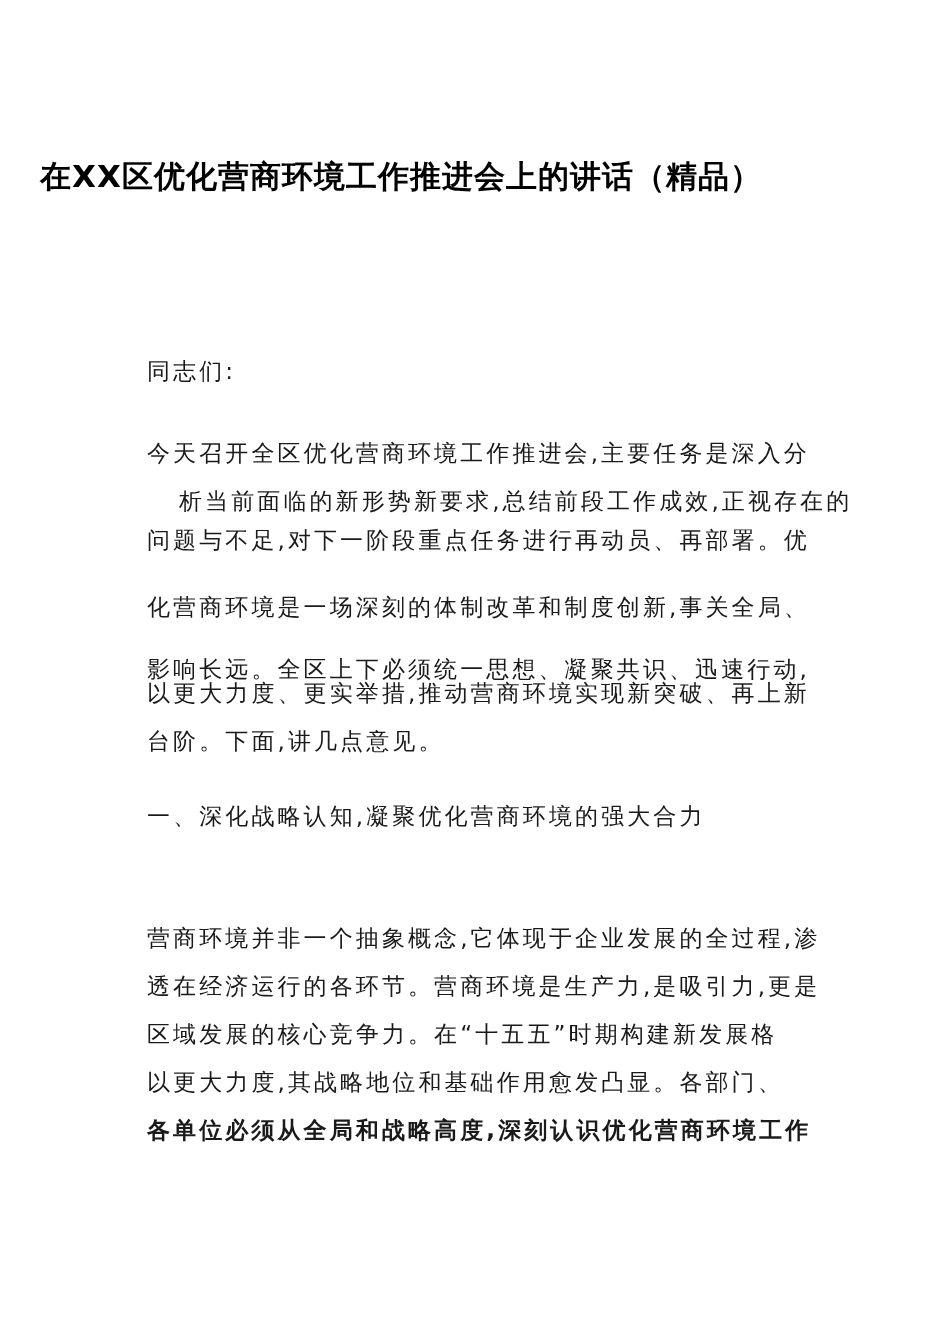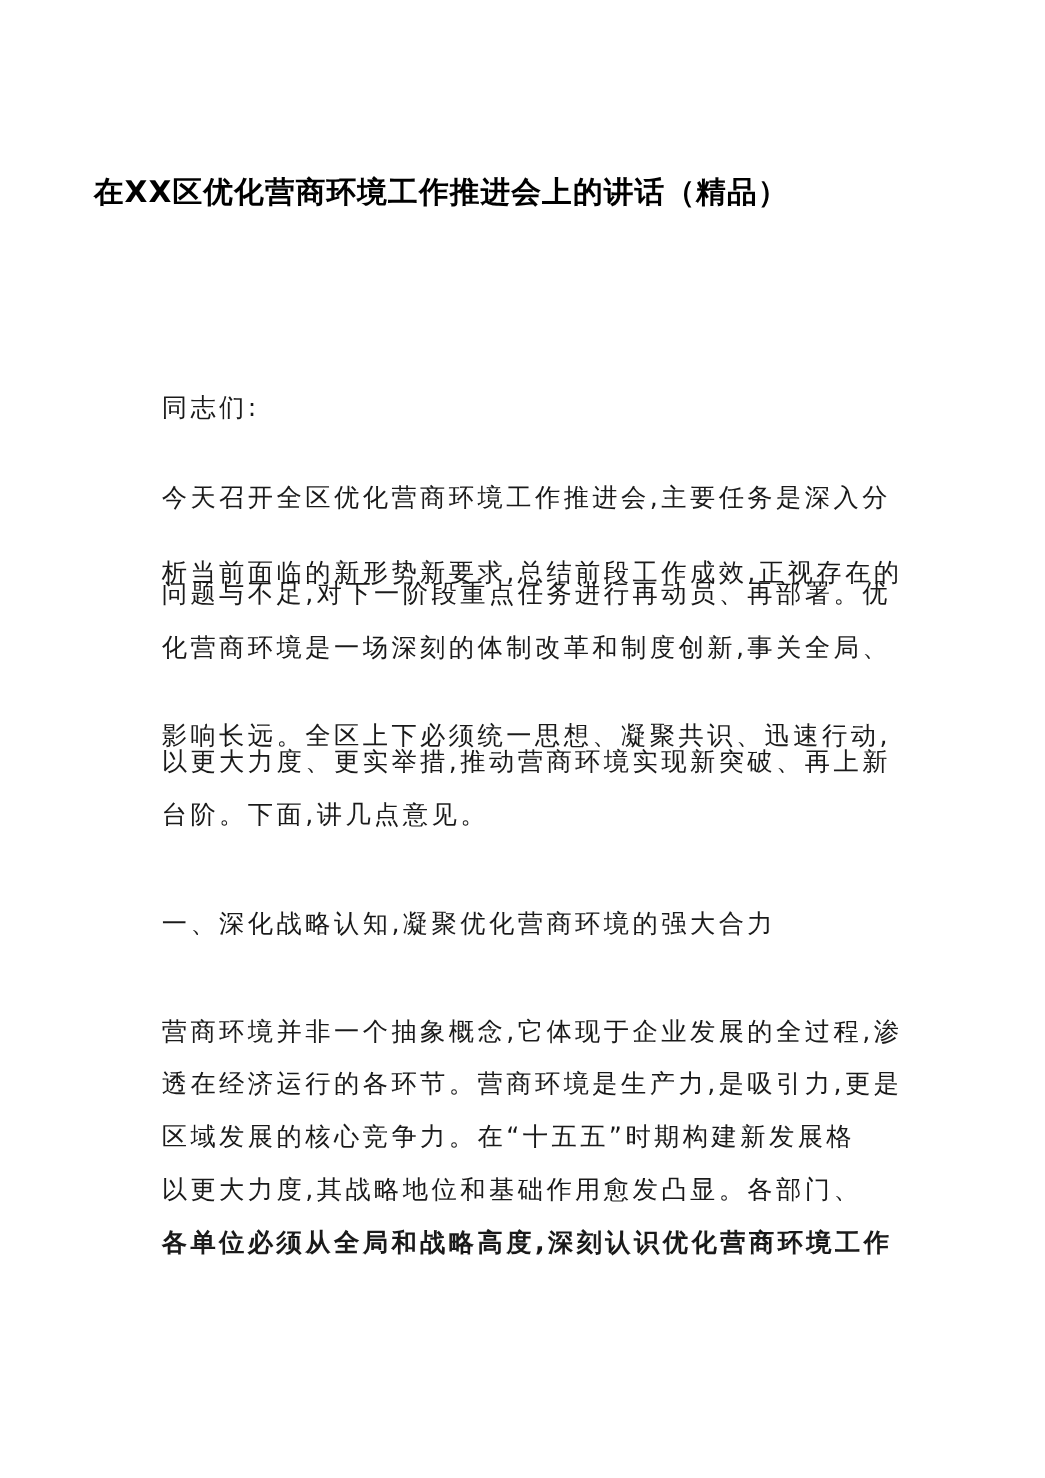--- a/index.html
+++ b/index.html
@@ -21,21 +21,21 @@
       width: 950px;
       height: 1344px;
       background: #ffffff;
     }
     .title {
       position: absolute;
       top: 158px;
       left: 0;
       width: 802px;
       text-align: center;
-      font-size: 27px;
+      font-size: 31px;
       font-weight: bold;
       letter-spacing: 1px;
       line-height: 36px;
       color: #000;
     }
     .line {
       position: absolute;
       left: 147px;
       font-size: 23px;
       letter-spacing: 3.1px;
@@ -48,29 +48,29 @@
 <body>
 
 <div class="page">
 
   <div class="title">在XX区优化营商环境工作推进会上的讲话（精品）</div>
 
   <div class="line" style="top:338px;margin-top:17px;">同志们:</div>
 
   <div>
     <div class="line" style="top:437px;">今天召开全区优化营商环境工作推进会,主要任务是深入分</div>
-    <div class="line" style="top:505px;">析当前面临的新形势新要求,总结前段工作成效,正视存在的</div>
+    <div class="line" style="top:485px;margin-left:32px;">析当前面临的新形势新要求,总结前段工作成效,正视存在的</div>
     <div class="line" style="top:524px;">问题与不足,对下一阶段重点任务进行再动员、再部署。优</div>
-    <div class="line" style="top:573px;">化营商环境是一场深刻的体制改革和制度创新,事关全局、</div>
+    <div class="line" style="top:591px;">化营商环境是一场深刻的体制改革和制度创新,事关全局、</div>
     <div class="line" style="top:653px;">影响长远。全区上下必须统一思想、凝聚共识、迅速行动,</div>
     <div class="line" style="top:677px;">以更大力度、更实举措,推动营商环境实现新突破、再上新</div>
     <div class="line" style="top:725px;">台阶。下面,讲几点意见。</div>
   </div>
 
-  <div class="line" style="top:824px;">一、深化战略认知,凝聚优化营商环境的强大合力</div>
+  <div class="line" style="top:800px;">一、深化战略认知,凝聚优化营商环境的强大合力</div>
 
   <div>
     <div class="line" style="top:922px;">营商环境并非一个抽象概念,它体现于企业发展的全过程,渗</div>
     <div class="line" style="top:970px;">透在经济运行的各环节。营商环境是生产力,是吸引力,更是</div>
     <div class="line" style="top:1018px;">区域发展的核心竞争力。在“十五五”时期构建新发展格</div>
     <div class="line" style="top:1066px;">以更大力度,其战略地位和基础作用愈发凸显。各部门、</div>
     <div class="line" style="top:1114px;font-weight:bold;">各单位必须从全局和战略高度,深刻认识优化营商环境工作</div>
   </div>
 
 </div>

